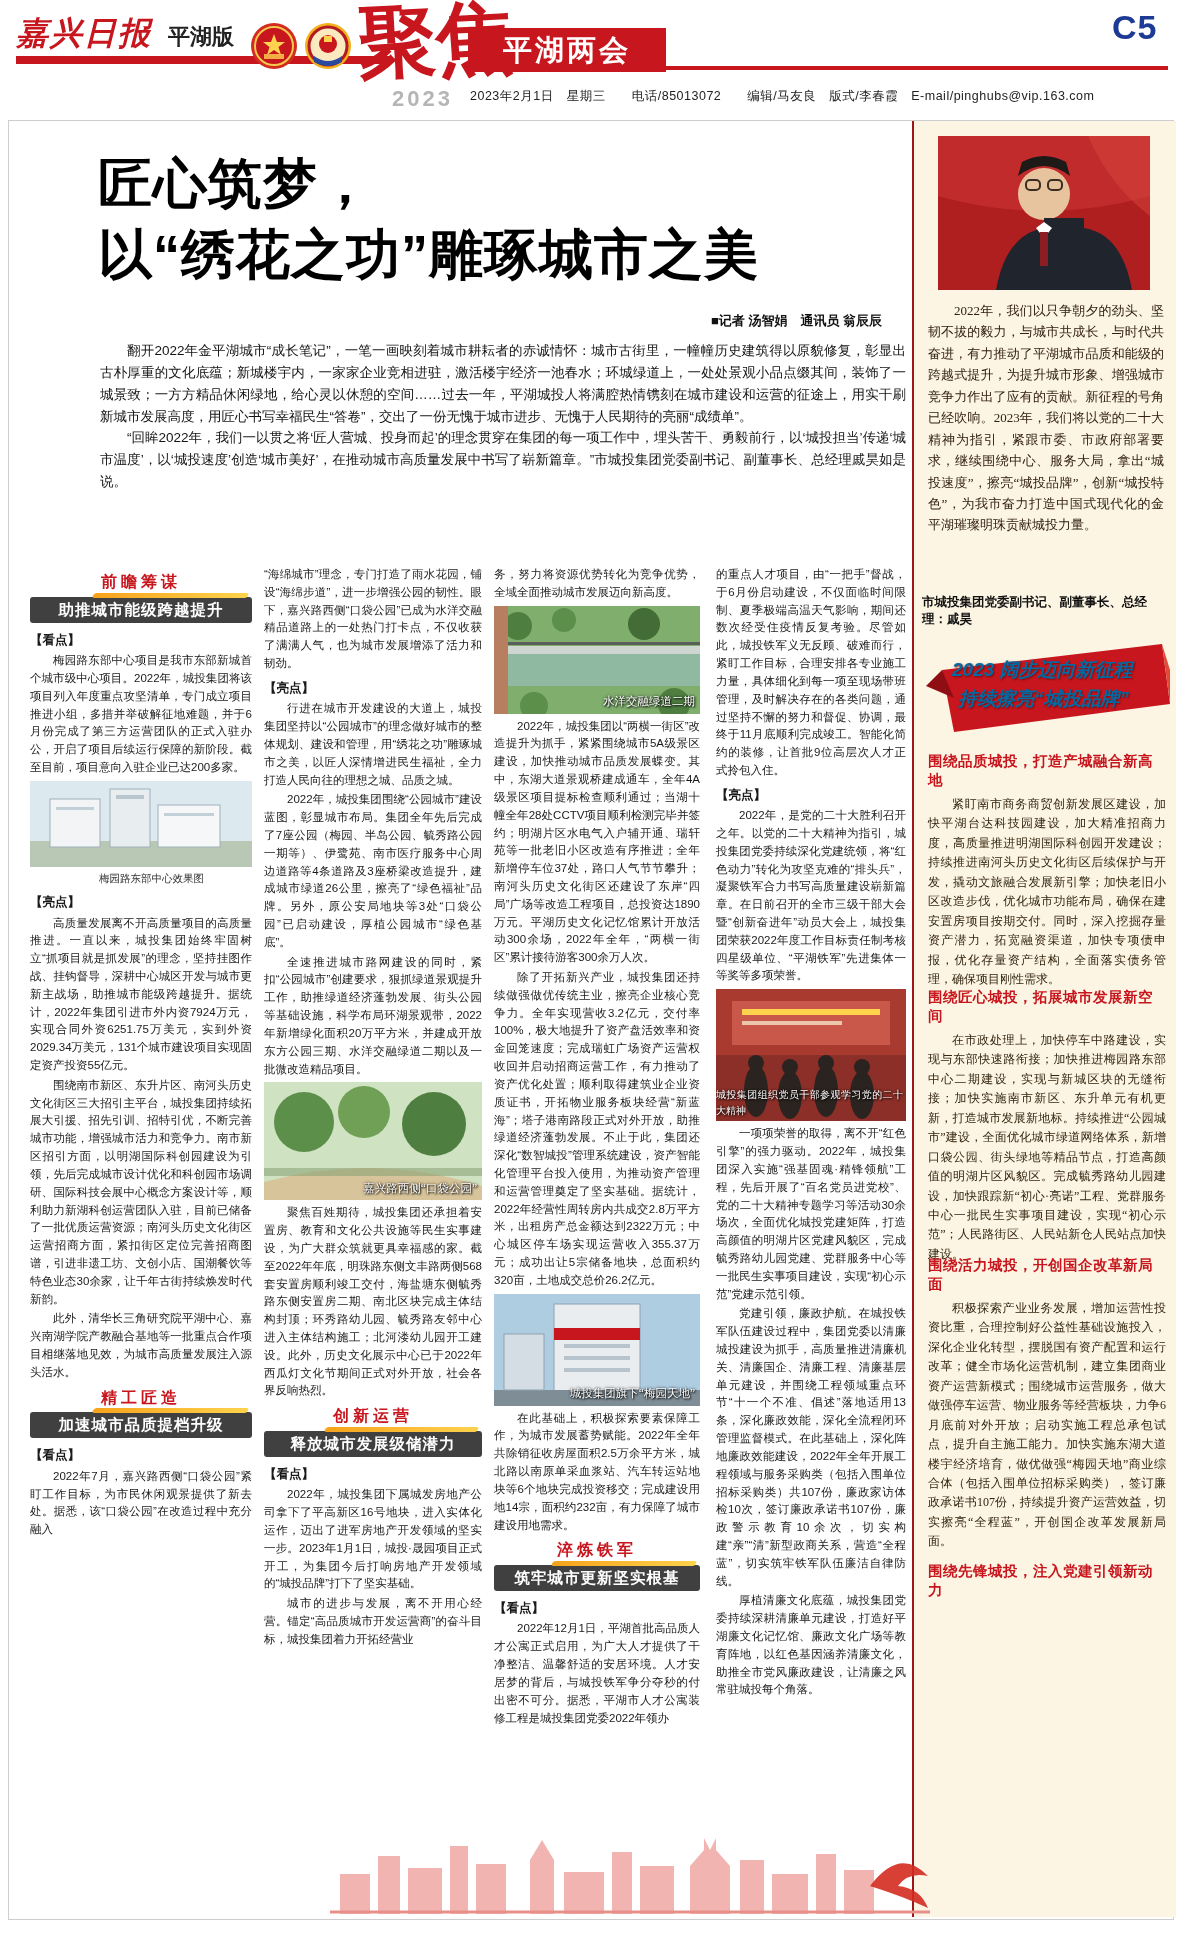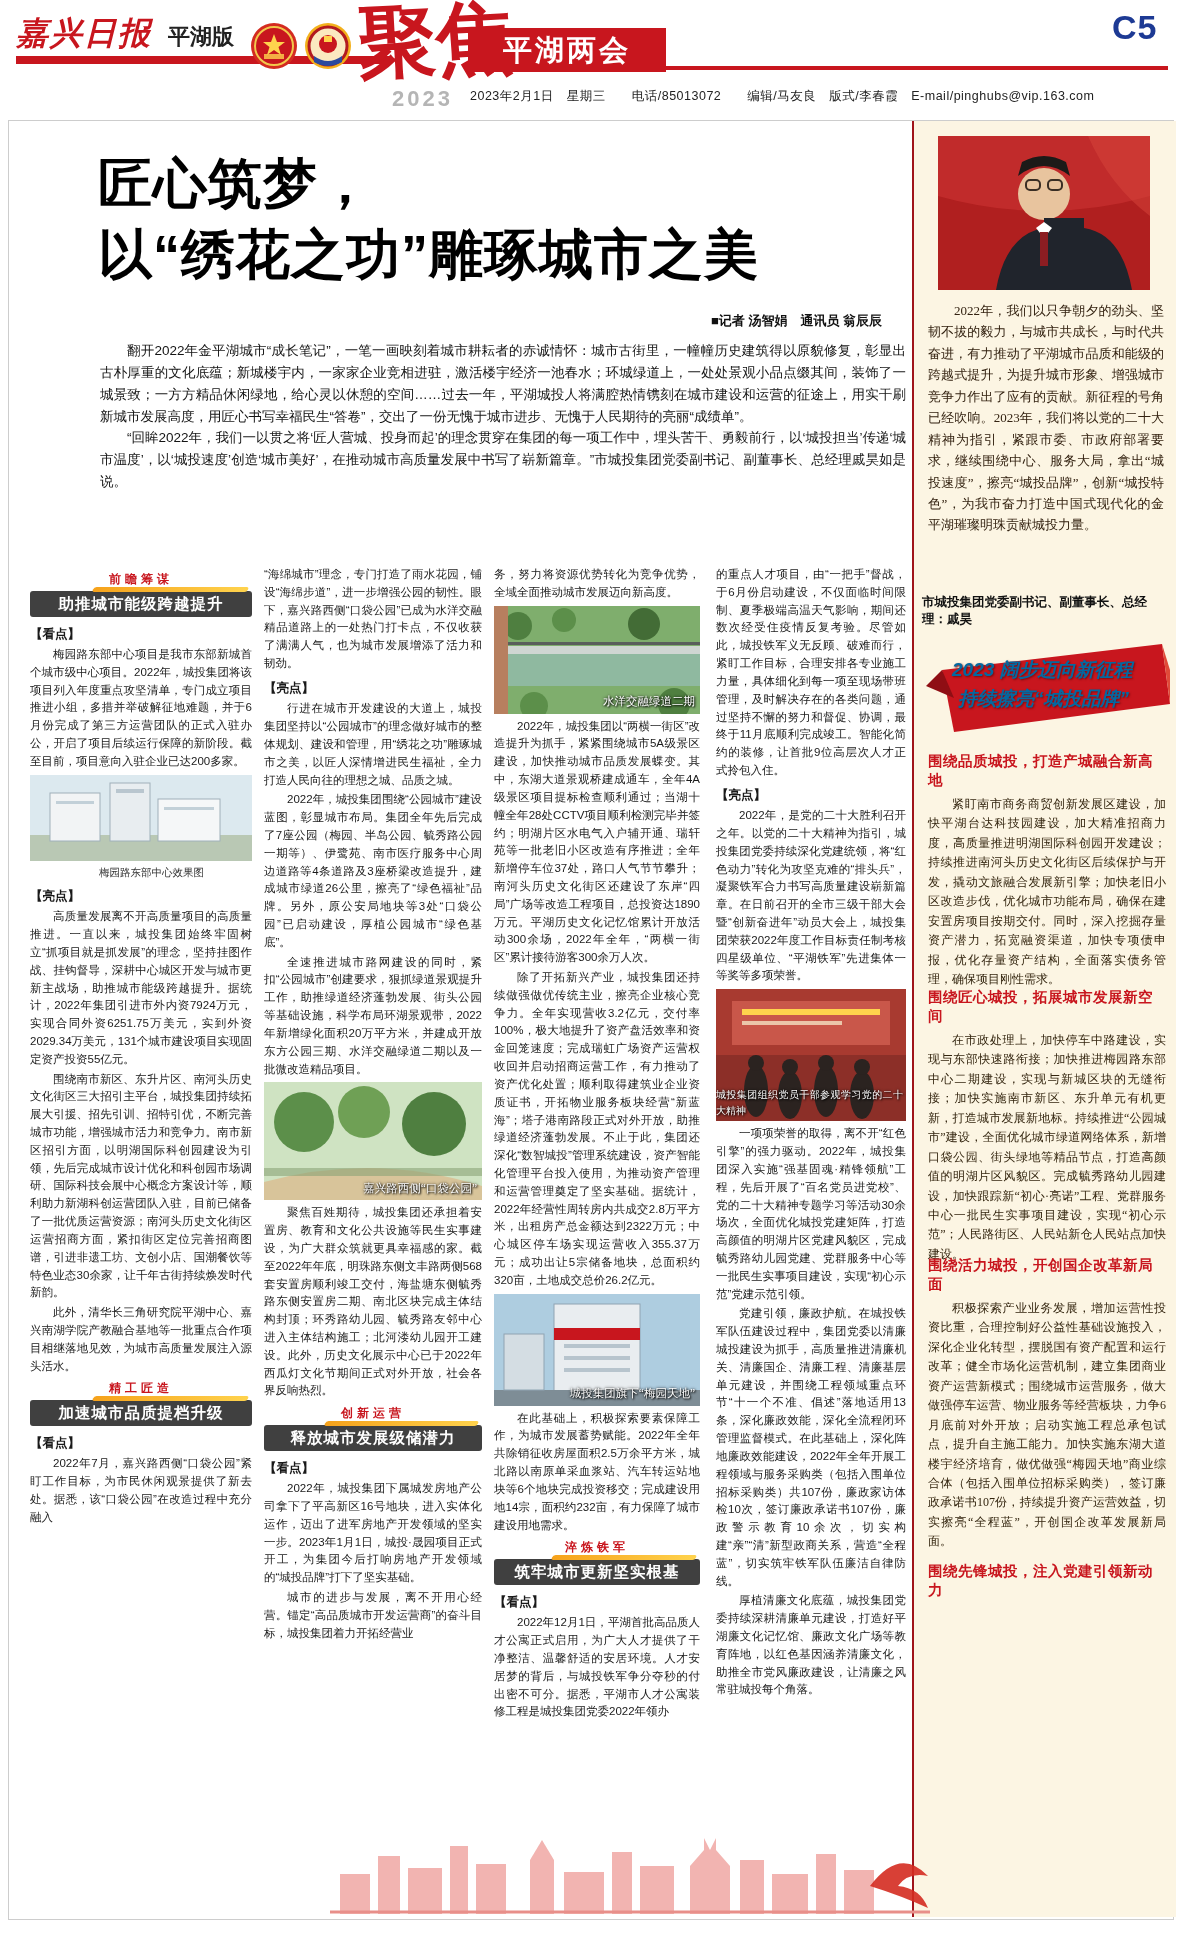--- a/index.html
+++ b/index.html
@@ -31,21 +31,21 @@
     text-align:justify;color:#1a1a1a;}
   .col p{margin:0 0 2px 0;text-indent:2em;}
   .col1{left:30px;width:222px;}
   .col2{left:264px;width:218px;}
   .col3{left:494px;width:206px;}
   .col4{left:716px;width:190px;}
   .marker{font-weight:900;text-indent:0 !important;margin:6px 0 2px 0 !important;font-size:12.5px;}
   
   .secbox{margin:4px 0 8px 0;text-align:center;}
   .secbox .tag{font-family:"Liberation Serif",serif;color:#c8161e;font-weight:900;
-    font-size:12px;letter-spacing:4px;margin-bottom:2px;}
+    font-size:16px;letter-spacing:4px;margin-bottom:2px;}
   .secbox .bar{position:relative;background:#404040;color:#fff;font-weight:900;
     font-size:15.5px;line-height:26px;letter-spacing:1px;border-radius:3px;}
   .secbox .bar::before{content:"";position:absolute;right:4px;top:-4px;width:70%;height:5px;
     background:linear-gradient(90deg,#f6a21b,#ffd34d);border-radius:3px;transform:skewX(-25deg);}
   
   .photo{position:relative;margin:4px 0;overflow:hidden;}
   .ph-cap-overlay{position:absolute;right:5px;bottom:3px;color:#fff;
     font-family:"Liberation Serif",serif;font-size:11.5px;text-shadow:0 0 3px #000,1px 1px 2px #000;}
   .ph-cap-below{font-size:10.5px;color:#333;text-align:center;font-family:"Liberation Serif",serif;
     margin-bottom:4px;text-indent:0;}

